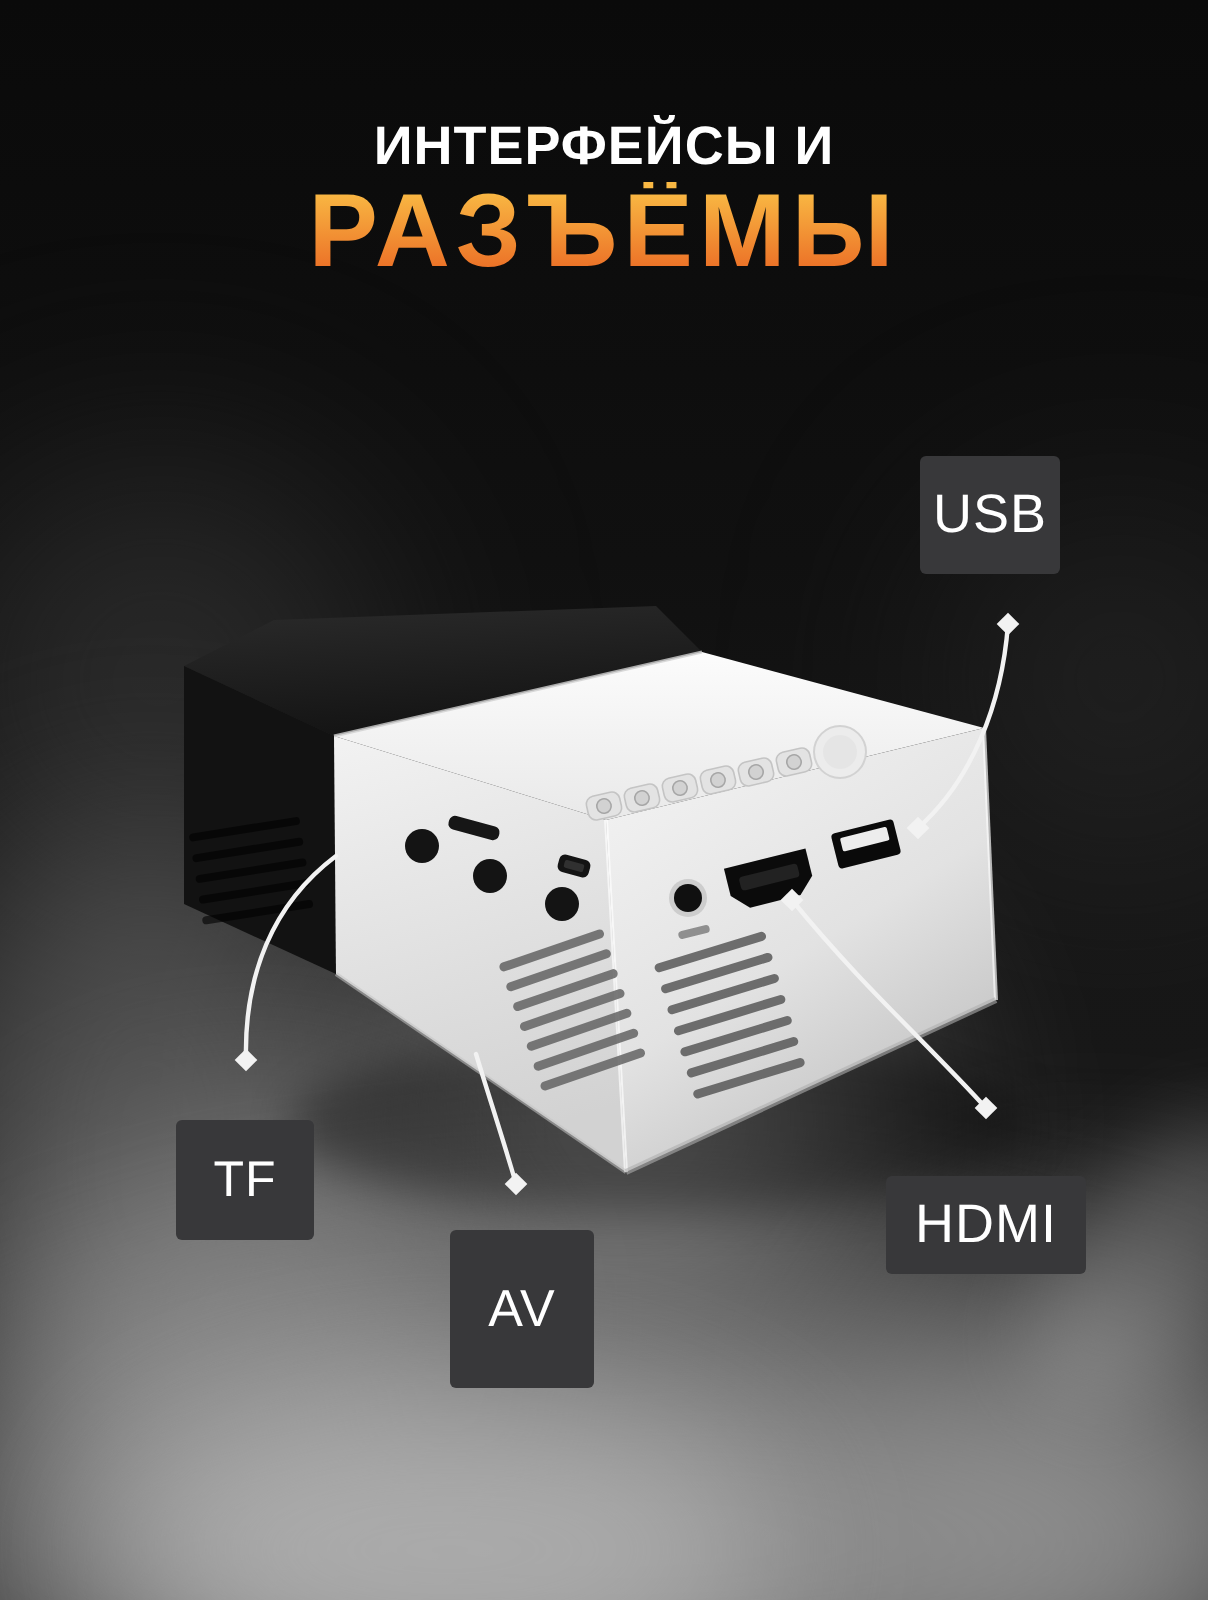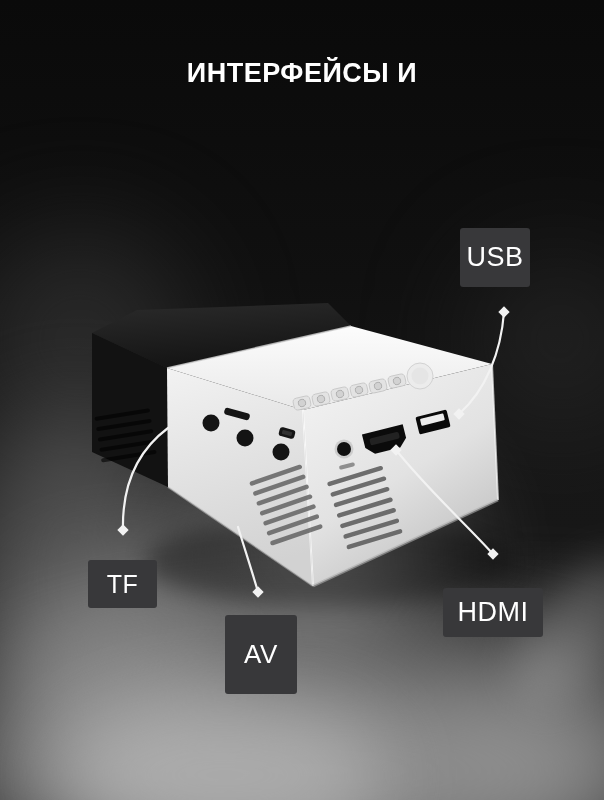--- a/index.html
+++ b/index.html
@@ -28,21 +28,21 @@
     font-size:52px;line-height:50px;font-weight:900;letter-spacing:3px;margin-top:2px;
     background:linear-gradient(180deg,var(--title-gradient-top,#f9b843) 10%,var(--title-gradient-bottom,#eb6e26) 90%);
     -webkit-background-clip:text;background-clip:text;color:transparent;
   }
   .callout{
     position:absolute;display:flex;align-items:center;justify-content:center;
     background:var(--callout-box,#38383a);color:var(--callout-text,#ffffff);
     border-radius:3px;font-weight:400;letter-spacing:.5px;
   }
   .co-usb {left:460px;top:228px;width:70px;height:59px;font-size:27px;}
-  .co-tf  {left:88px;top:560px;width:69px;height:48px;font-size:25px;}
+  .co-tf  {left:88px;top:560px;width:69px;height:60px;font-size:25px;}
   .co-av  {left:225px;top:615px;width:72px;height:79px;font-size:26px;}
   .co-hdmi{left:443px;top:588px;width:100px;height:49px;font-size:27px;}
 </style>
 </head>
 <body>
 
 <div class="stage">
 
   <div class="smoke sm-upleft"></div>
   <div class="smoke sm-upright"></div>
@@ -185,20 +185,21 @@
       <rect class="leader-fill" x="455" y="410" width="8" height="8" transform="rotate(45 459 414)"></rect>
 
       <path class="leader-stroke" d="M396,450 C430,492 465,523 493,554"></path>
       <rect class="leader-fill" x="392" y="446" width="8" height="8" transform="rotate(45 396 450)"></rect>
       <rect class="leader-fill" x="489" y="550" width="8" height="8" transform="rotate(45 493 554)"></rect>
     </g>
   </svg>
 
   <div class="title">
     <div class="title-line1">ИНТЕРФЕЙСЫ И</div>
+    <div class="title-line2">РАЗЪЁМЫ</div>
   </div>
 
   <div class="callout co-usb">USB</div>
   <div class="callout co-tf">TF</div>
   <div class="callout co-av">AV</div>
   <div class="callout co-hdmi">HDMI</div>
 
 </div>
 
 </body></html>

